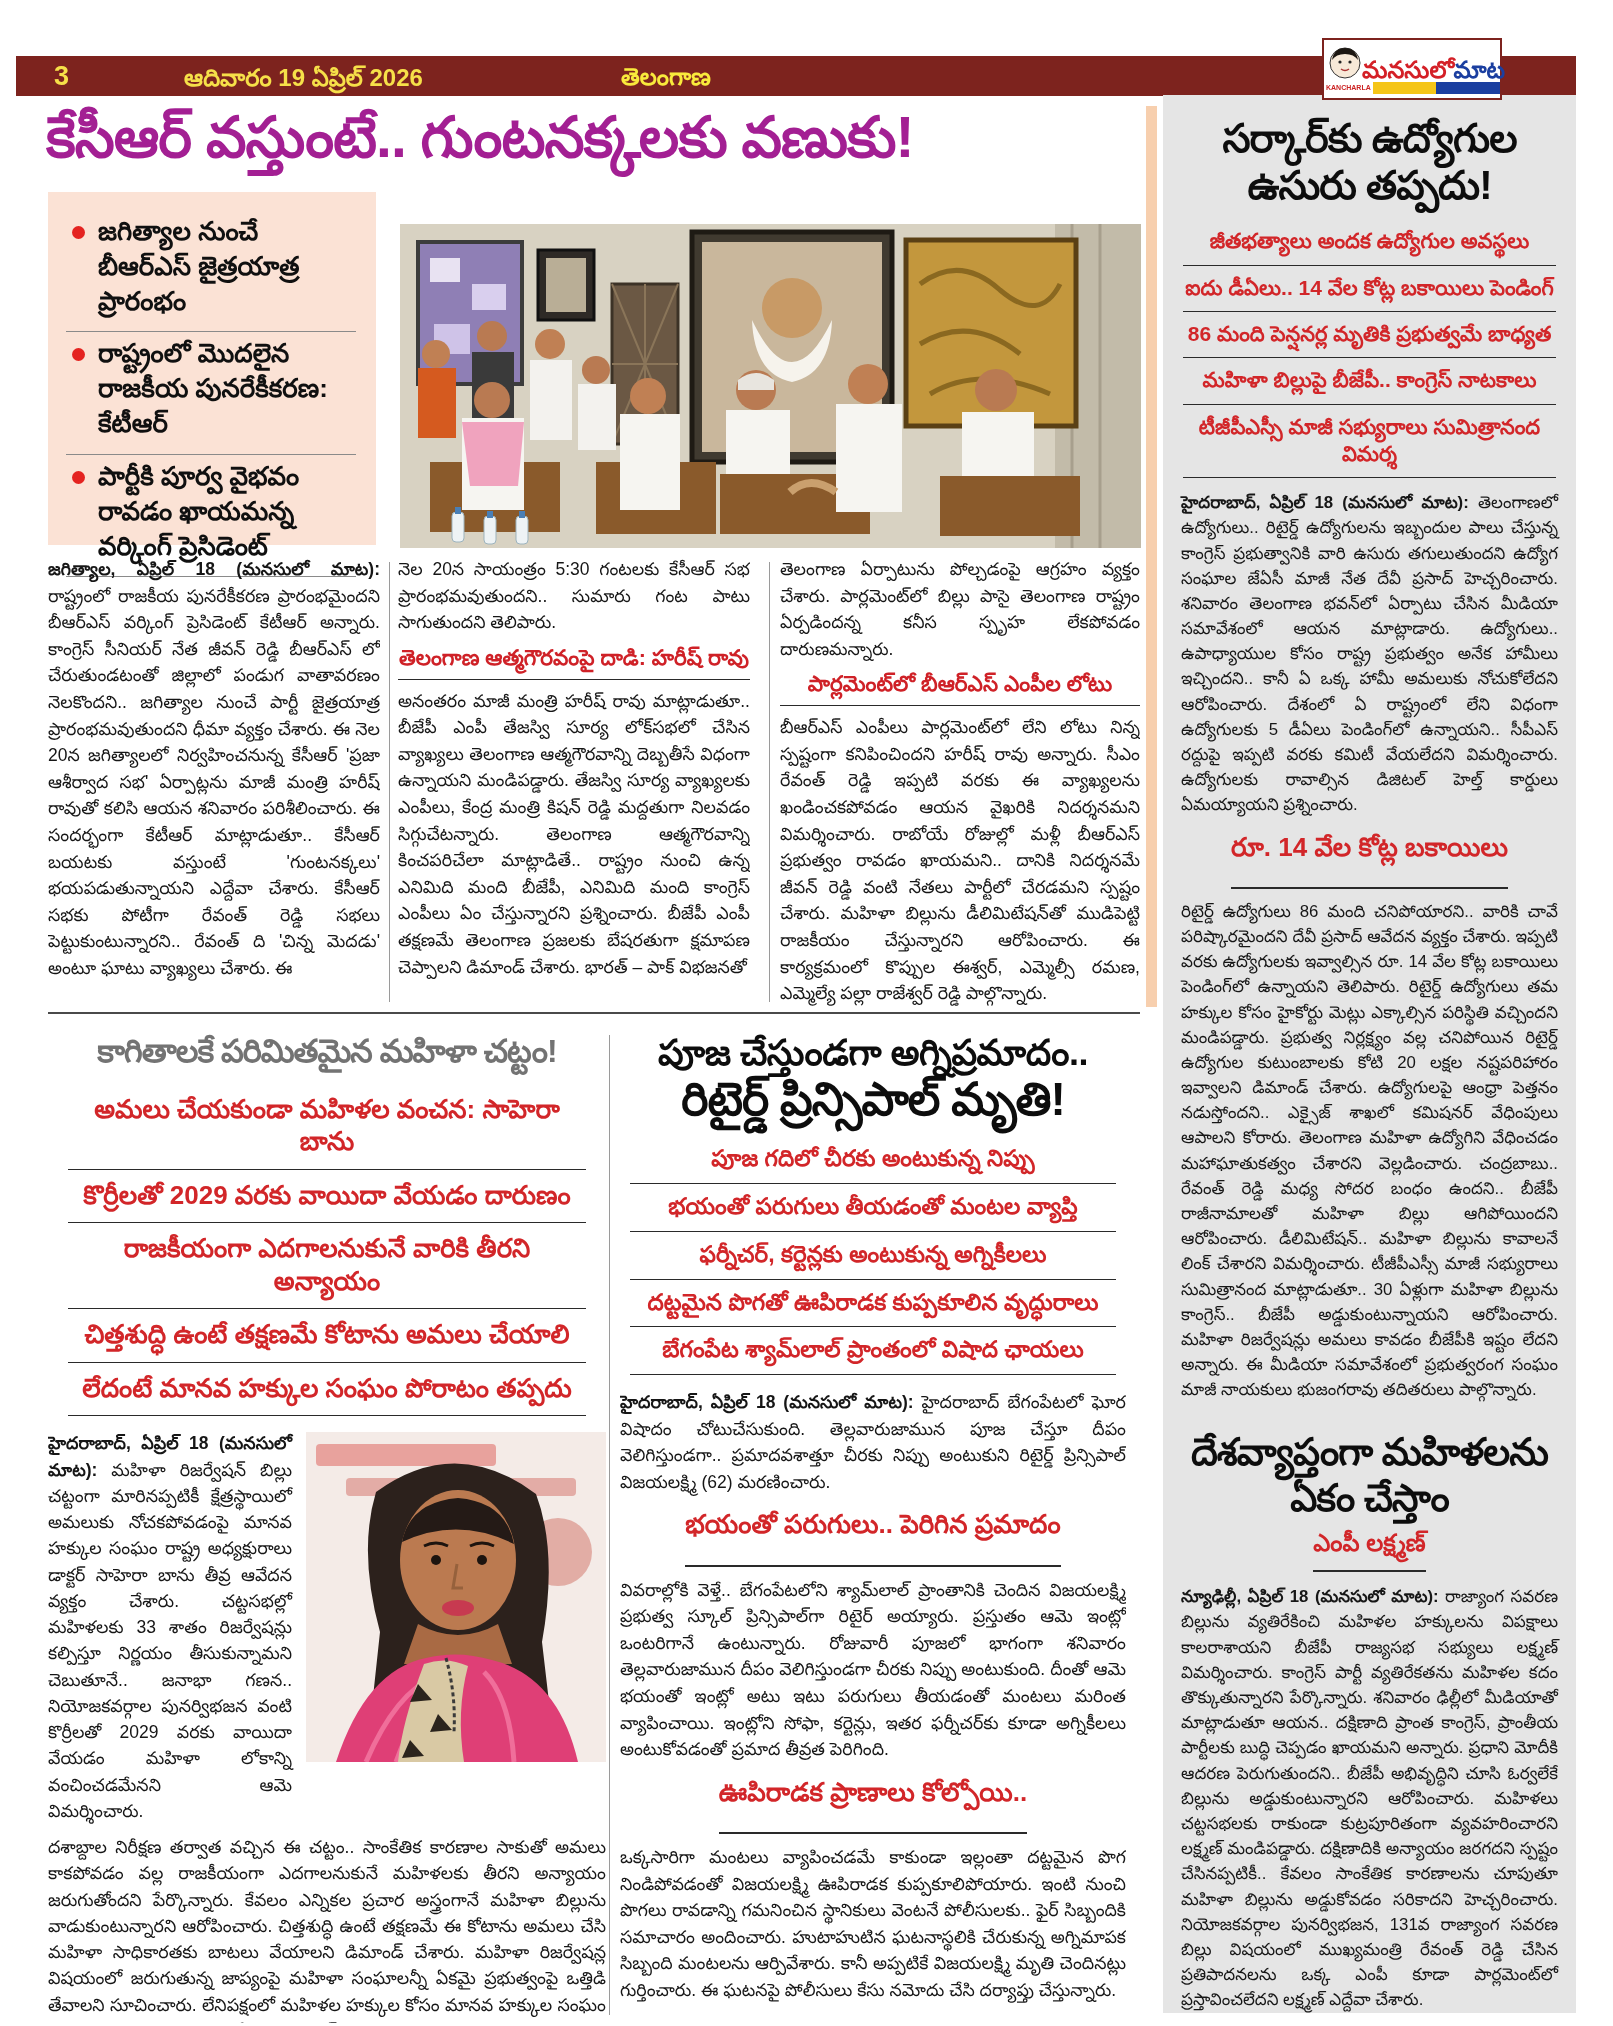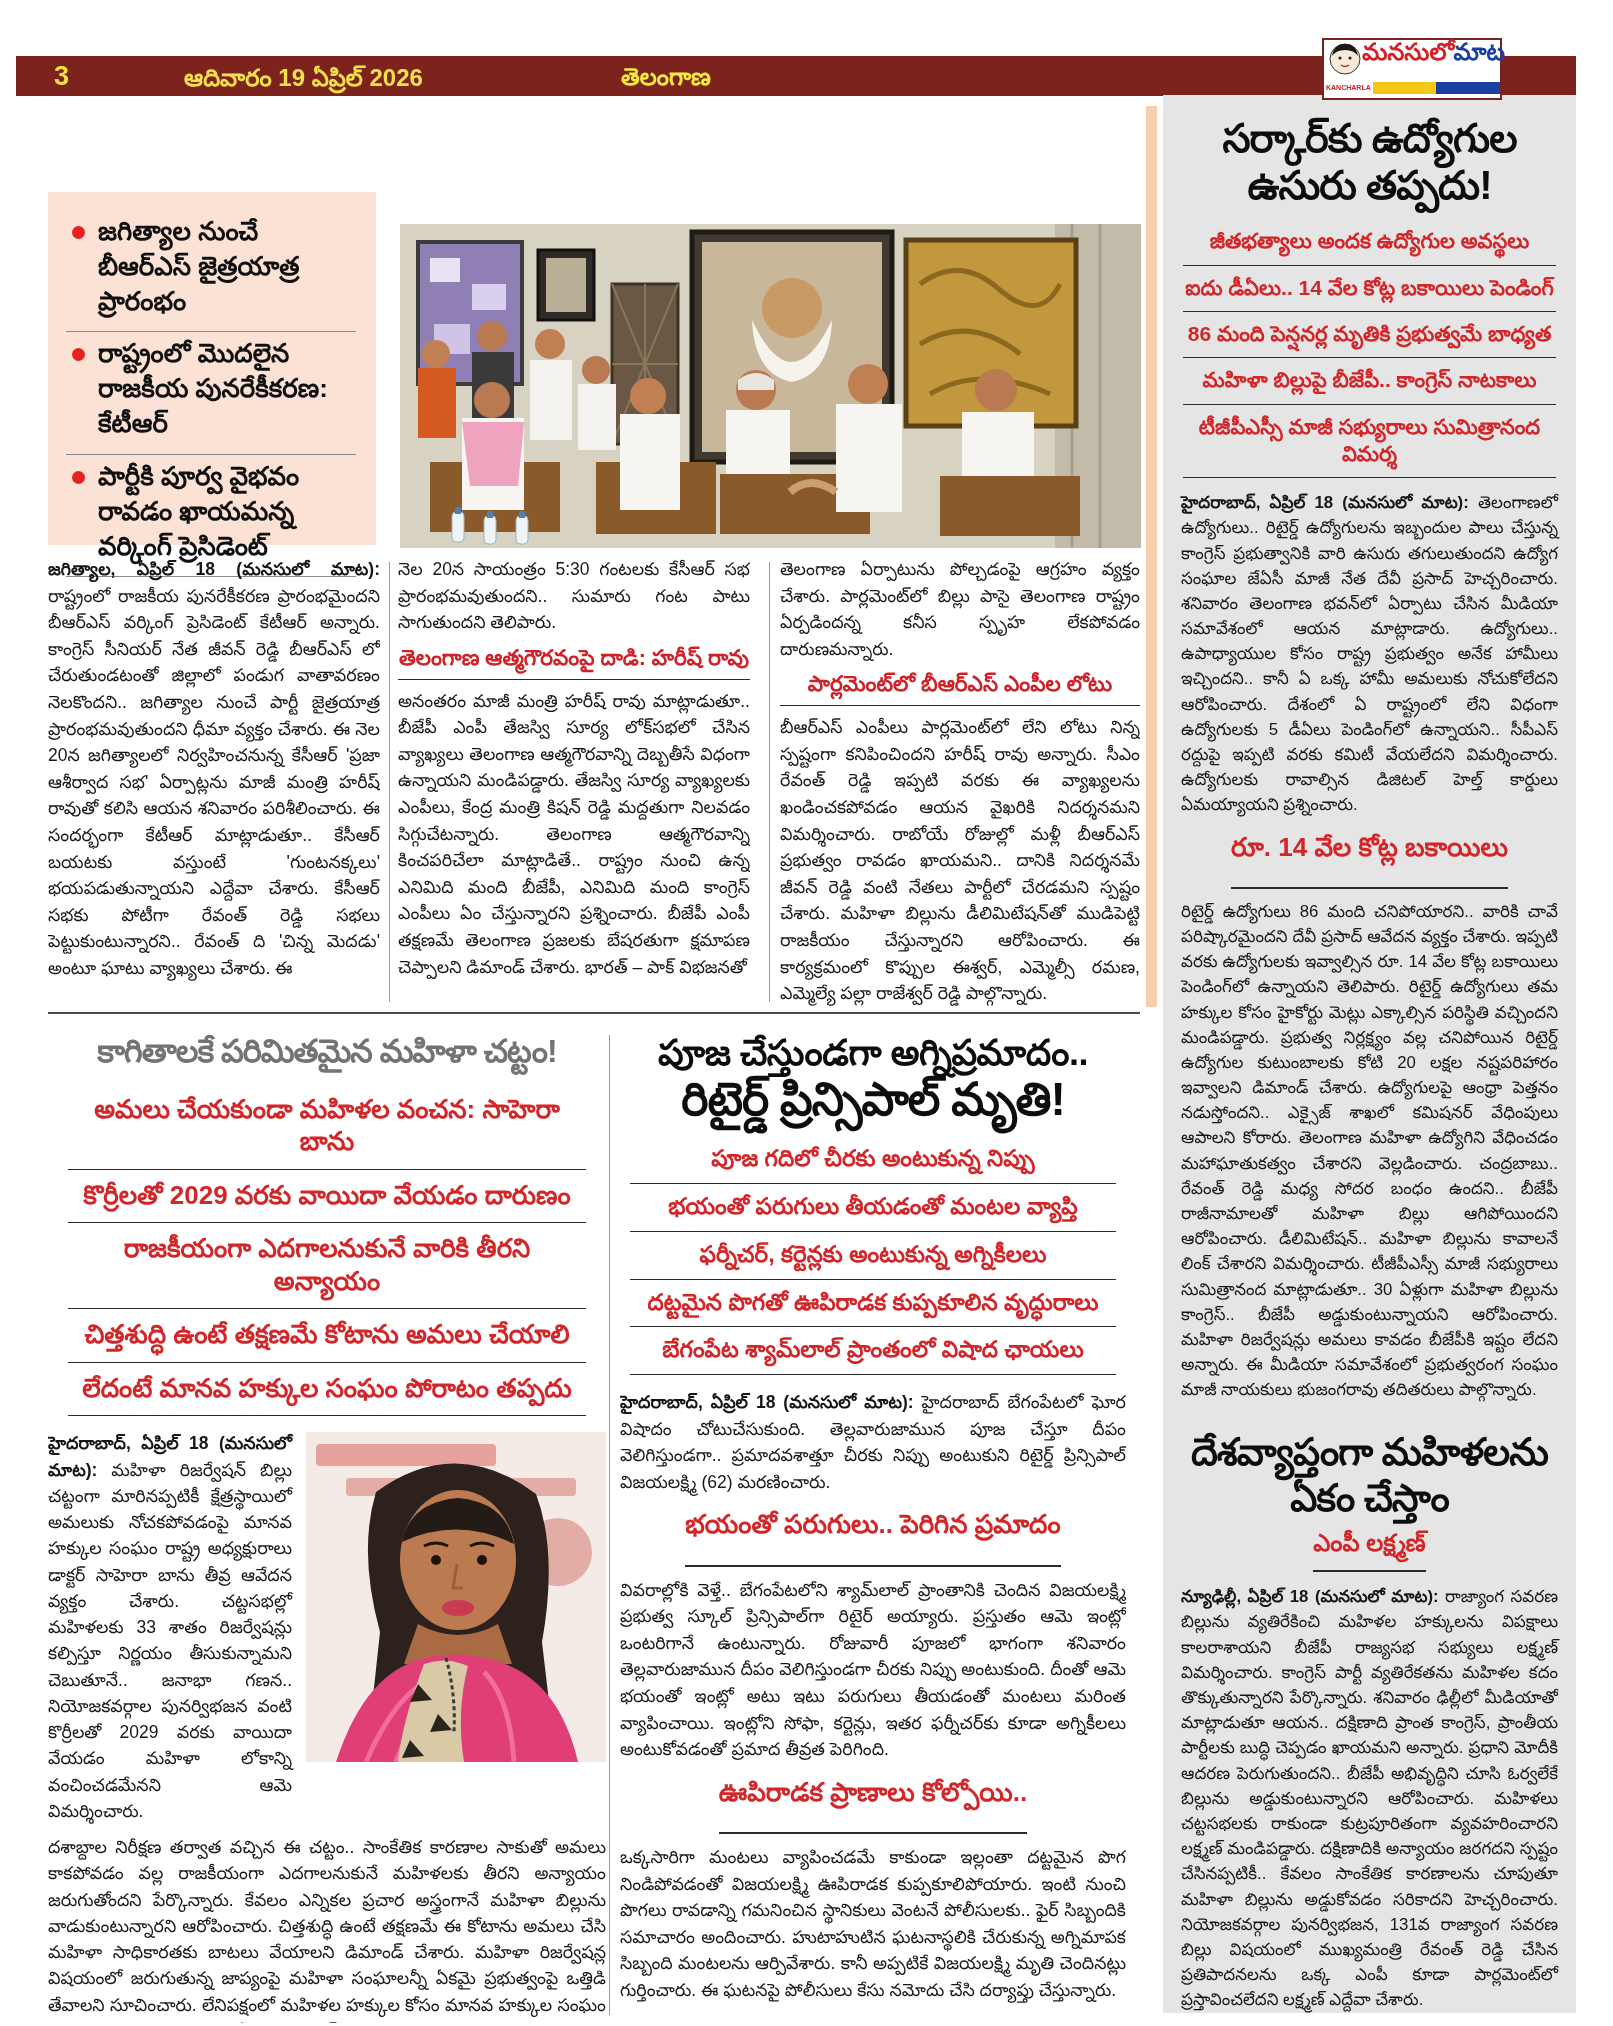--- a/index.html
+++ b/index.html
@@ -6,21 +6,21 @@
   .page{position:relative;width:1613px;height:2026px;background:#ffffff;
         font-family:"Liberation Sans", sans-serif;overflow:hidden;color:#161616;}
 
   
   .header-bar{position:absolute;left:16px;top:56px;width:1560px;height:40px;background:#7d231e;}
   .pgnum{position:absolute;left:38px;top:5px;color:#f6e049;font-size:27px;font-weight:bold;}
   .hdate{position:absolute;left:168px;top:8px;color:#f6e049;font-size:24px;font-weight:bold;}
   .hsection{position:absolute;left:0;right:260px;top:8px;text-align:center;color:#f9ea3c;font-size:24px;font-weight:bold;font-family:Liberation Mono, monospace;}
   .logo-box{position:absolute;left:1322px;top:38px;width:180px;height:62px;background:#ffffff;
             border:2px solid #7d231e;box-sizing:border-box;z-index:3;}
-  .logo-row{display:flex;align-items:flex-start;height:42px;padding-left:4px;}
+  .logo-row{display:flex;align-items:flex-end;height:42px;padding-left:4px;}
   .logo-face{width:34px;height:38px;flex:0 0 auto;}
   .logo-text{font-size:24px;font-weight:bold;line-height:1;white-space:nowrap;}
   .logo-text .l1{color:#d42027;}
   .logo-text .l2{color:#1b3fa0;}
   .logo-strips{display:flex;height:12px;align-items:stretch;}
   .logo-kan{background:#ffffff;color:#c22;font-size:7px;font-weight:bold;line-height:12px;padding:0 2px;}
   .strip-y{flex:1;background:#f5c518;}
   .strip-b{flex:1;background:#1b3fa0;}
 
   
@@ -112,20 +112,21 @@
       </span>
       <span class="logo-text"><span class="l1">మనసులో</span><span class="l2">మాట</span></span>
     </div>
     <div class="logo-strips">
       <span class="logo-kan">KANCHARLA</span>
       <span class="strip-y"></span>
       <span class="strip-b"></span>
     </div>
   </div>
 
+  <h1 class="main-headline">కేసీఆర్ వస్తుంటే.. గుంటనక్కలకు వణుకు!</h1>
 
   <div class="highlight-box">
     <ul>
       <li>జగిత్యాల నుంచే బీఆర్ఎస్ జైత్రయాత్ర ప్రారంభం</li>
       <li>రాష్ట్రంలో మొదలైన రాజకీయ పునరేకీకరణ: కేటీఆర్</li>
       <li>పార్టీకి పూర్వ వైభవం రావడం ఖాయమన్న వర్కింగ్ ప్రెసిడెంట్</li>
     </ul>
   </div>
 
   <div class="main-photo">

